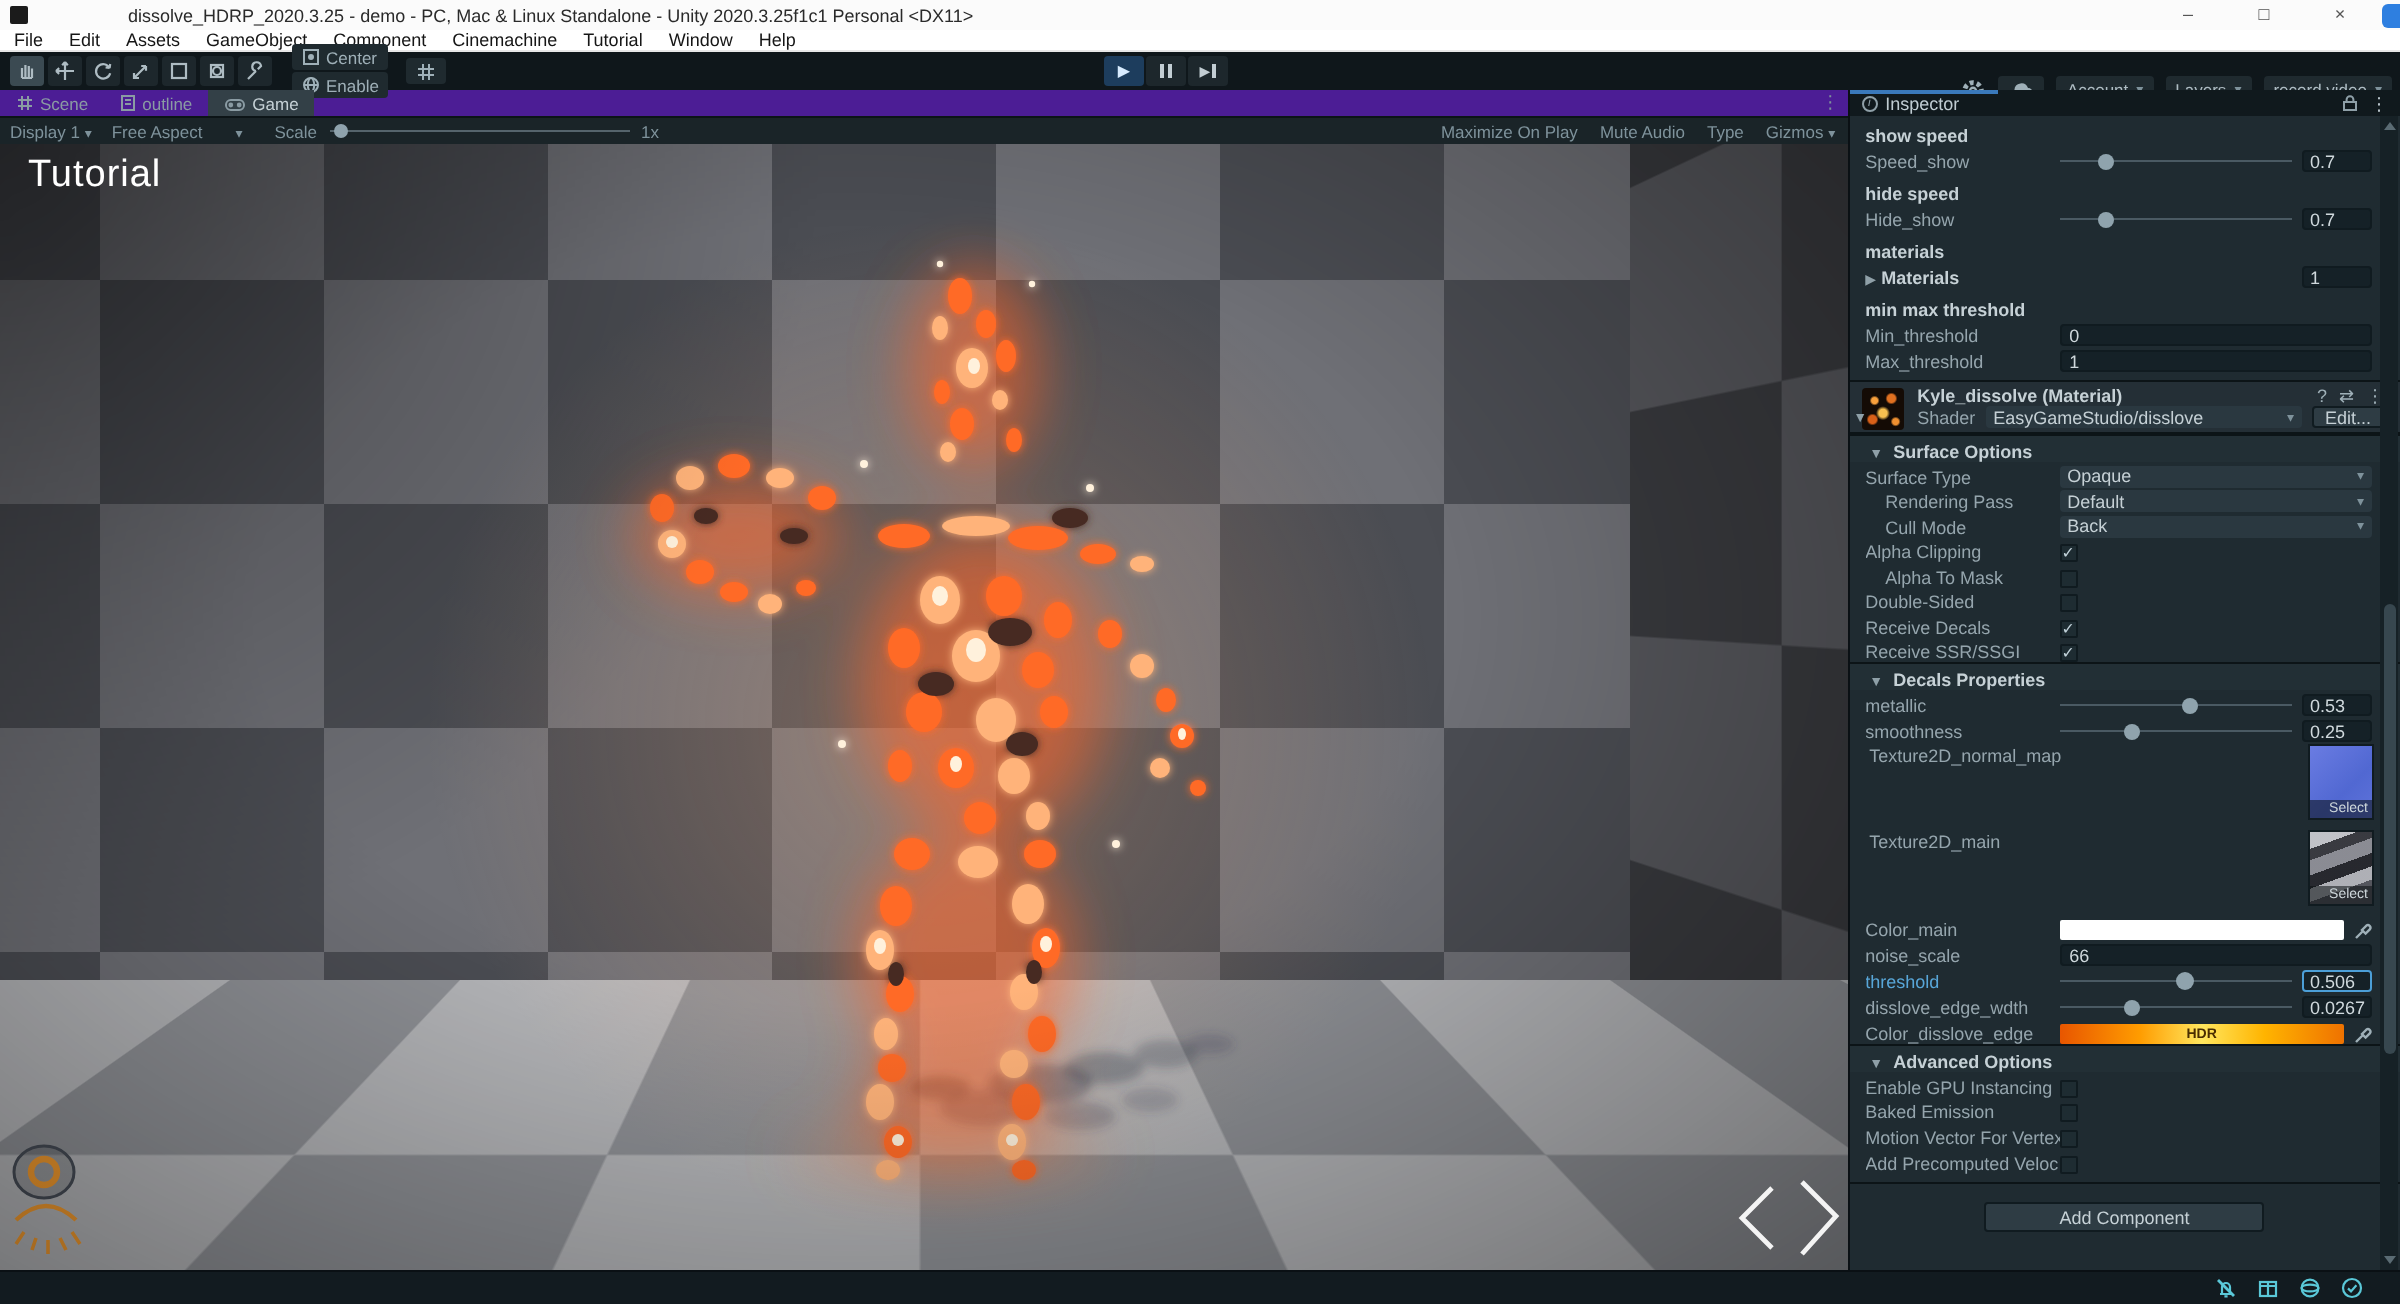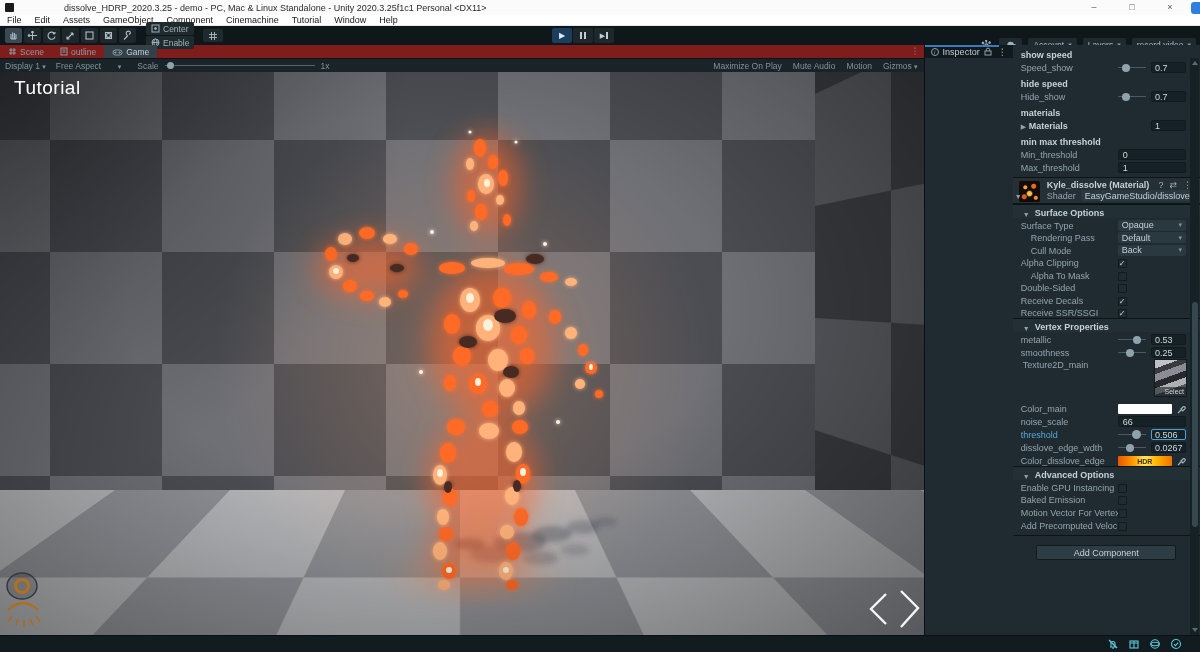--- a/index.html
+++ b/index.html
@@ -32,21 +32,21 @@
   .pbtn.on{background:#1d3d5d;color:#d8ecff;}
   .bars{display:inline-flex;}
   .bars i{display:inline-block;width:2px;height:7px;background:currentColor;margin:0 1px;}
   .stepbar{display:inline-block;width:2px;height:7px;background:currentColor;margin-left:1px;}
   .rightgrp{position:absolute;right:4px;top:12px;display:flex;align-items:center;gap:6px;}
   .ddl{height:14px;background:#1f2a2f;border-radius:2px;display:flex;align-items:center;
     padding:0 5px;gap:4px;color:#aebcc3;}
   .caret{font-size:7px;color:#7e929b;}
   
   .workspace{display:flex;height:590px;}
-  .gamepanel{width:929px;display:flex;flex-direction:column;background:#7f1d1d;}
+  .gamepanel{width:929px;display:flex;flex-direction:column;background:#4c1d95;}
   .tabbar{height:13px;display:flex;align-items:flex-end;font-size:8.5px;color:#8a9ba3;position:relative;}
   .tab{height:13px;display:flex;align-items:center;gap:3px;padding:0 8px;}
   .tab.active{background:#334047;color:#c6d1d6;}
   .tab svg{stroke:#8a9ba3;fill:none;stroke-width:1;}
   .tabkebab{position:absolute;right:4px;top:1px;color:#7e929b;font-size:9px;}
   .ctrlbar{height:14px;background:#1a2428;display:flex;align-items:center;font-size:8.5px;
     color:#7e929b;gap:6px;padding:0 5px;position:relative;border-top:1px solid #0c1417;}
   .ctrl-right{position:absolute;right:6px;display:flex;gap:11px;align-items:center;}
   .scaletrack{width:150px;height:1px;background:#55646c;position:relative;}
   .scaleknob{position:absolute;left:2px;top:-3px;width:7px;height:7px;border-radius:50%;background:#8fa3ad;}
@@ -68,21 +68,21 @@
   .vignette{position:absolute;inset:0;
     background:radial-gradient(ellipse at 46% 42%,rgba(0,0,0,0) 42%,rgba(0,0,0,.38) 100%),
                radial-gradient(circle at 0% 0%,rgba(0,0,0,.4),rgba(0,0,0,0) 38%);}
   .scene-svg{position:absolute;inset:0;pointer-events:none;}
   .disslove{position:absolute;left:14px;top:5px;font-size:19px;color:#fff;letter-spacing:.5px;}
   .navbtn{position:absolute;width:30px;height:42px;}
   .navbtn svg{stroke:#f4f4f4;fill:none;stroke-width:2.4;}
   .e1{fill:#ff6a28}.e2{fill:#ffb37a}.e3{fill:#fff1dc}.ed{fill:#472a22}
   
   .inspector{width:278px;background:#1f2b31;border-left:1px solid #0a1014;display:flex;
-    flex-direction:row;font-size:9px;color:#95a5ad;position:relative;}
+    flex-direction:column;font-size:9px;color:#95a5ad;position:relative;}
   .ihdr{height:13px;background:#10191d;display:flex;align-items:center;gap:4px;
     padding:0 6px;color:#c0ccd2;position:relative;}
   .ihdr .topline{position:absolute;left:0;top:0;width:74px;height:2px;background:#3a79bb;}
   .infoci{width:8px;height:8px;border-radius:50%;border:1px solid #8fa0a8;font-size:6px;
     display:flex;align-items:center;justify-content:center;color:#8fa0a8;font-style:italic;}
   .ihdr-right{margin-left:auto;display:flex;align-items:center;gap:6px;}
   .ibody{flex:1;padding-top:2px;overflow:hidden;position:relative;}
   .irow{display:flex;align-items:flex-end;height:13px;padding:0 14px 0 8px;}
   .irow .lbl{width:97px;flex:none;white-space:nowrap;overflow:hidden;}
   .irow .lbl.ind{padding-left:10px;}
@@ -305,21 +305,21 @@
       <span><span>Display 1</span> <span class="caret">▾</span></span>
       <span style="margin-left:4px"><span>Free Aspect</span>&nbsp;&nbsp;&nbsp;&nbsp;&nbsp;&nbsp;&nbsp;<span class="caret">▾</span></span>
       <span style="margin-left:10px">Scale</span>
       <div class="scaletrack">
           <div class="scaleknob"></div>
         </div>
       <span>1x</span>
       <div class="ctrl-right">
         <span>Maximize On Play</span>
         <span>Mute Audio</span>
-        <span>Motion</span>
+        <span>Type</span>
         <span><span>Gizmos</span> <span class="caret">▾</span></span>
       </div>
     </div>
 
     <div class="viewport">
       <div class="wallback"></div>
       <div class="wallright"></div>
       <div class="floor"></div>
       <div class="warmglow"></div>
 
@@ -631,21 +631,21 @@
         </div>
       <div class="irow" style="height:12.5px">
         <span class="lbl">Receive SSR/SSGI</span>
         <span class="ctl">
             <span class="cbx"><span>✓</span></span>
           </span>
         </div>
 
       <div class="irow ihead sect">
         <span class="fold">▼</span>
-        <span>Vertex Properties</span>
+        <span>Decals Properties</span>
         </div>
       <div class="irow">
         <span class="lbl">metallic</span>
         <span class="ctl">
             <span class="track">
               <span class="knob" style="left:53%"></span>
             </span>
         <span class="vbox">
               <span>0.53</span>
             </span>
@@ -654,20 +654,26 @@
       <div class="irow">
         <span class="lbl">smoothness</span>
         <span class="ctl">
             <span class="track">
               <span class="knob" style="left:28%"></span>
             </span>
         <span class="vbox">
               <span>0.25</span>
             </span>
           </span>
+        </div>
+      <div class="texrow">
+        <span class="lbl">Texture2D_normal_map</span>
+        <div class="texthumb nm">
+          <div class="selstrip">Select</div>
+          </div>
         </div>
       <div class="texrow">
         <span class="lbl">Texture2D_main</span>
         <div class="texthumb mt">
           <div class="selstrip">Select</div>
           </div>
         </div>
       <div class="irow">
         <span class="lbl">Color_main</span>
         <span class="ctl">

